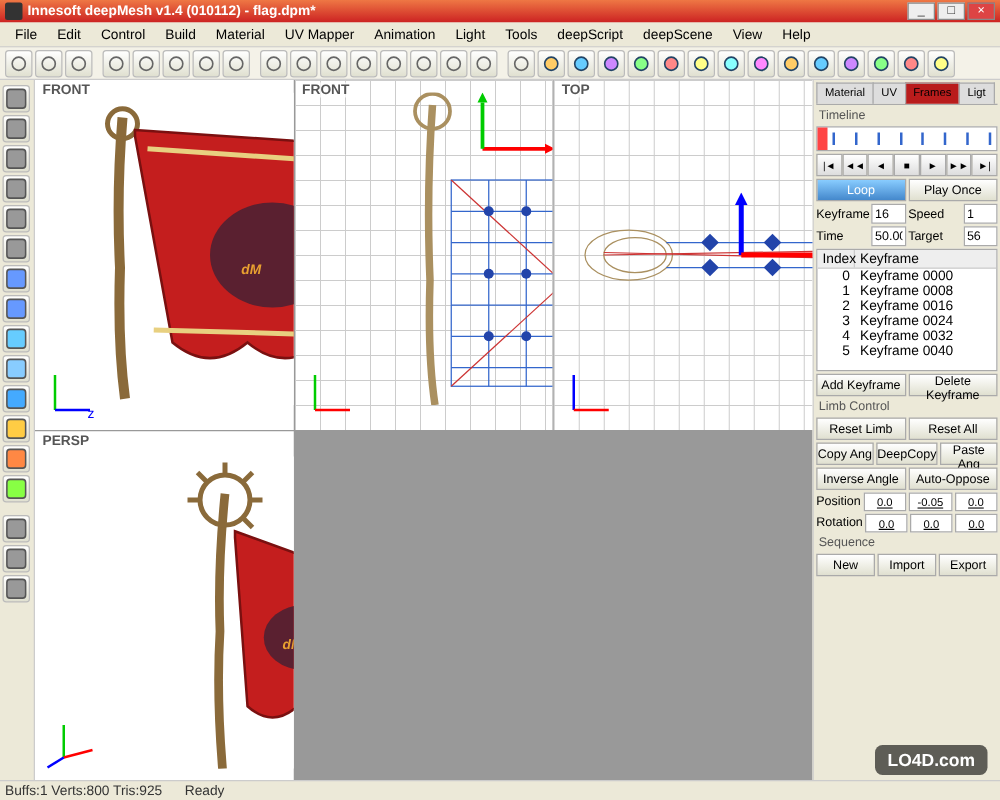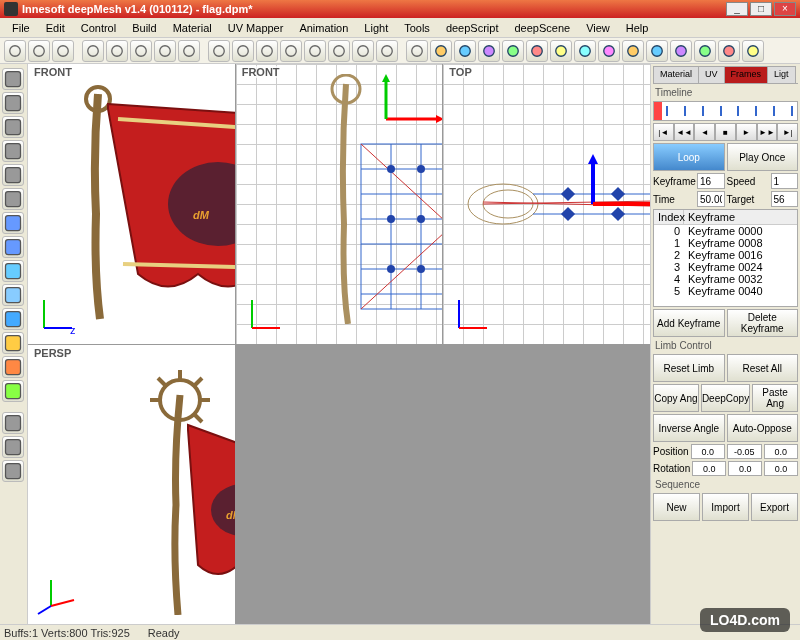--- a/index.html
+++ b/index.html
@@ -29,39 +29,39 @@
 .tab { padding: 2px 6px; border: 1px solid #aaa; border-bottom: none; background: #ddd; margin-right: -1px; font-size: 9px; }
 .tab.active { background: #b91c1c; }
 .section-label { font-size: 10px; color: #555; padding: 1px 2px; }
 .timeline-bar { height: 20px; background: #fff; border: 1px solid #aaa; position: relative; }
 .timeline-bar::before { content: ''; position: absolute; top: 0; left: 0; width: 8px; height: 100%; background: #f44; }
 .tick-row { position: absolute; top: 4px; left: 12px; right: 4px; height: 12px; display: flex; justify-content: space-between; }
 .tick-row span { width: 2px; height: 10px; background: #36c; }
 .playctrls { display: flex; gap: 0; }
 .pbtn { flex: 1; height: 18px; background: linear-gradient(#fff,#ddd); border: 1px solid #aaa; display: flex; align-items: center; justify-content: center; font-size: 8px; }
 .btnrow { display: flex; gap: 2px; }
-.btnrow button, .wbutton { flex: 1; height: 28px; background: linear-gradient(#fff,#e0e0d0); border: 1px solid #aaa; font-size: 10px; }
+.btnrow button, .wbutton { flex: 1; height: 18px; background: linear-gradient(#fff,#e0e0d0); border: 1px solid #aaa; font-size: 10px; }
 .blue-btn { background: linear-gradient(#8cf,#48c) !important; color: #fff; }
 .kvrow { display: flex; align-items: center; gap: 2px; }
 .kvrow label { width: 42px; font-size: 10px; }
 .kvrow input { flex: 1; border: 1px solid #aaa; height: 16px; font-size: 10px; padding: 0 2px; min-width: 0; }
 .kflist { height: 98px; background: #fff; border: 1px solid #aaa; overflow: hidden; }
 .kflist .hdr { display: flex; background: #eee; border-bottom: 1px solid #ccc; font-size: 9px; }
 .kflist .hdr span:first-child { width: 30px; padding: 1px 4px; border-right: 1px solid #ccc; }
 .kflist .hdr span:last-child { flex: 1; padding: 1px 4px; }
 .kflist .row { display: flex; font-size: 9px; }
 .kflist .row span:first-child { width: 30px; padding: 0 4px; text-align: right; }
 .kflist .row span:last-child { flex: 1; padding: 0 4px; }
 .posrow { display: flex; gap: 2px; align-items: center; }
 .posrow label { width: 42px; font-size: 10px; }
-.posrow input { width: 42px; border: 1px solid #aaa; height: 15px; font-size: 9px; text-align: center; min-width: 0; }
+.posrow input { width: 42px; border: 1px solid #aaa; height: 15px; font-size: 9px; text-align: center; min-width: 0; text-decoration: underline; }
 .statusbar { height: 16px; background: #ece9d8; border-top: 1px solid #ccc; display: flex; align-items: center; padding: 0 4px; font-size: 10px; color: #333; }
 .statusbar .seg { margin-right: 18px; }
 .statusbar .hint { flex: 1; }
-.watermark { position: absolute; bottom: 8px; right: 10px; background: rgba(0,0,0,0.6); color: #fff; padding: 4px 10px; border-radius: 6px; font-size: 14px; font-weight: bold; }
+.watermark { position: absolute; bottom: 20px; right: 10px; background: rgba(0,0,0,0.6); color: #fff; padding: 4px 10px; border-radius: 6px; font-size: 14px; font-weight: bold; }
 </style>
 </head>
 <body>
 
 <div class="titlebar">
   <div class="ticon"></div>
   <div class="title">Innesoft deepMesh v1.4 (010112) - flag.dpm*</div>
   <div class="wbtn">_</div>
   <div class="wbtn">□</div>
   <div class="wbtn close">×</div>

